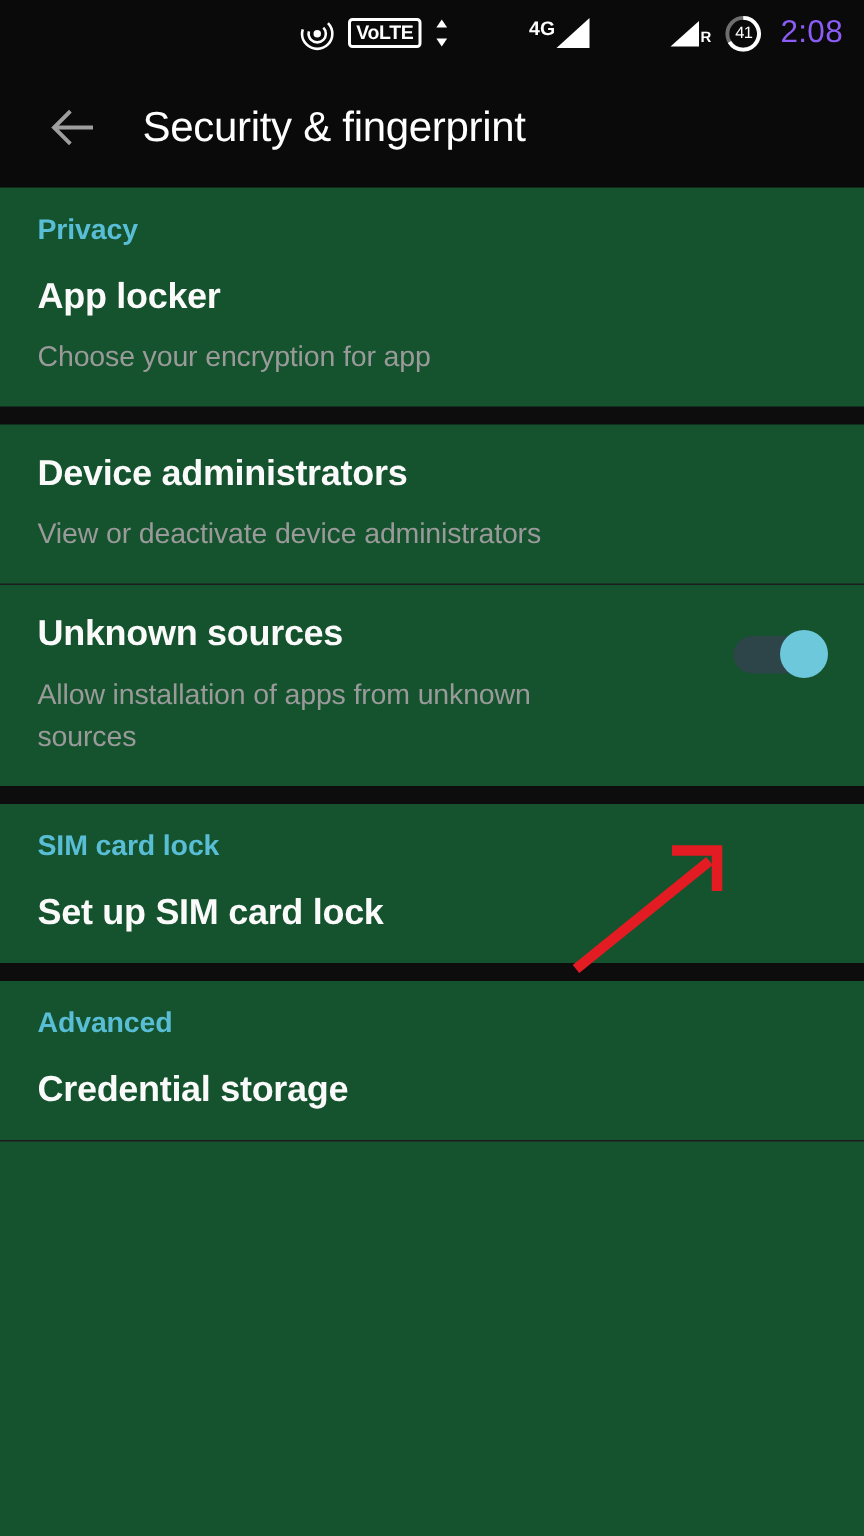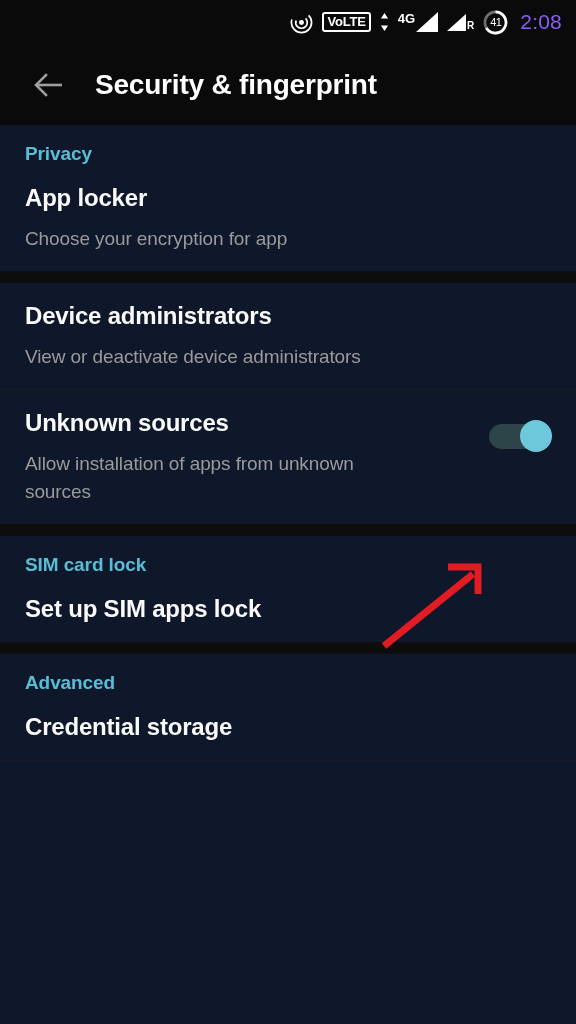--- a/index.html
+++ b/index.html
@@ -50,21 +50,21 @@
     color: #ffffff;
     font-size: 13px;
     font-weight: bold;
     line-height: 15px;
     letter-spacing: -0.2px;
     font-family: "Liberation Sans", sans-serif;
   }
 
   .updown-icon { width: 9px; height: 22px; }
 
-  .sig-group { display: flex; align-items: flex-end; }
+  .sig-group { display: flex; align-items: flex-end; margin-left: 45px; }
   .sig-label {
     color: #ffffff;
     font-size: 13px;
     font-weight: bold;
     line-height: 11px;
     margin-right: 1px;
     margin-bottom: 8px;
   }
   .sig-tri {
     width: 0; height: 0;
@@ -119,32 +119,32 @@
     height: 48px;
     margin-left: 24px;
     display: flex;
     align-items: center;
     justify-content: center;
     cursor: pointer;
   }
   .toolbar-title {
     color: #ffffff;
     font-size: 28px;
-    font-weight: bold;
+    font-weight: normal;
     margin-left: 23px;
     letter-spacing: -0.2px;
   }
 
   
   .content {
     position: absolute;
     top: 125px; left: 0;
     width: 576px;
     height: 899px;
-    background: #0f172a;
+    background: #14532d;
   }
 
   .section-gap {
     height: 12px;
     background: #0d0d0d;
     width: 100%;
   }
   .divider {
     height: 1px;
     background: #1c1c1c;
@@ -307,21 +307,21 @@
           <div class="toggle-thumb"></div>
         </div>
       </div>
     </div>
 
     <div class="section-gap"></div>
 
     <div>
       <div class="section-header">SIM card lock</div>
       <div class="row">
-        <div class="row-title">Set up SIM apps lock</div>
+        <div class="row-title">Set up SIM card lock</div>
       </div>
     </div>
 
     <div class="section-gap"></div>
 
     <div>
       <div class="section-header">Advanced</div>
 
       <div class="row">
         <div class="row-title">Credential storage</div>

